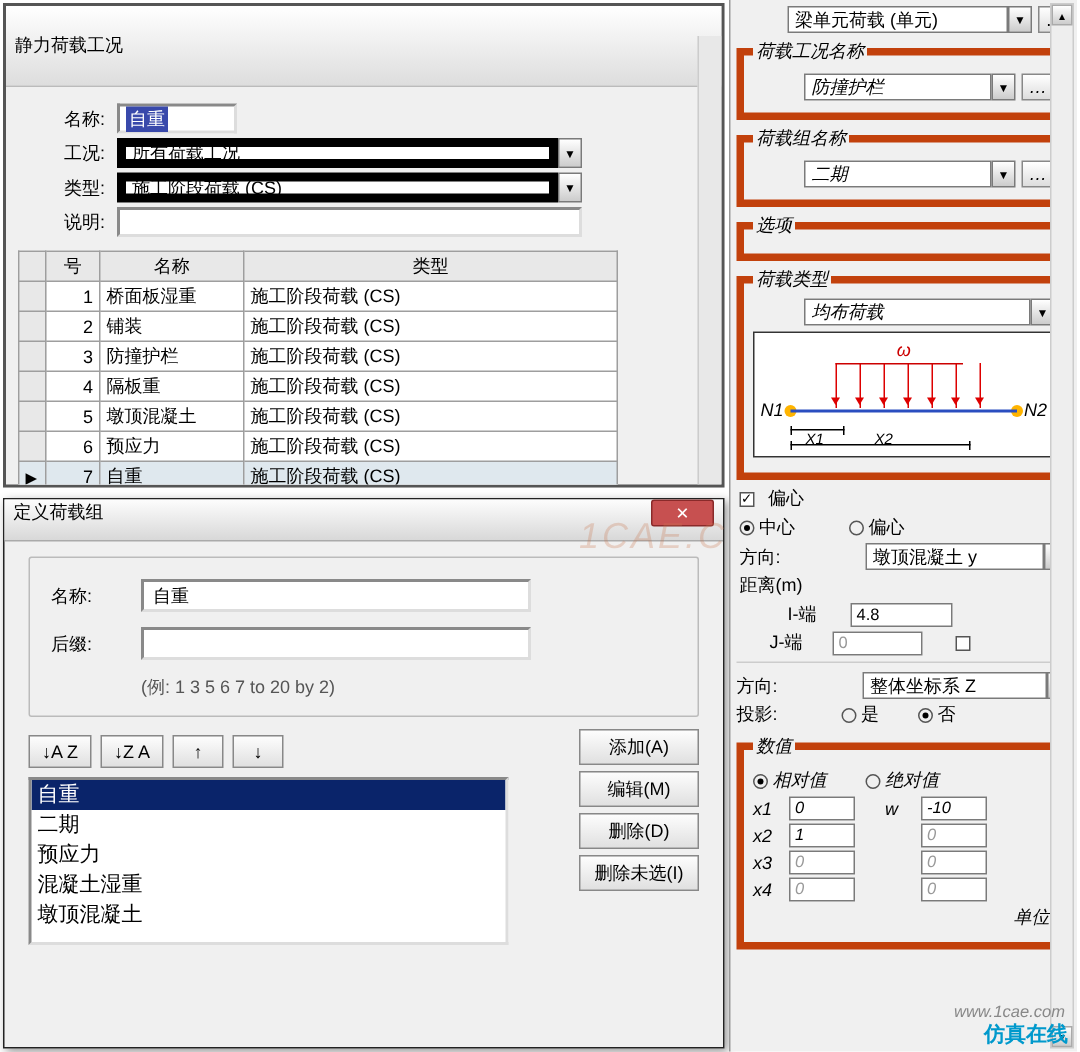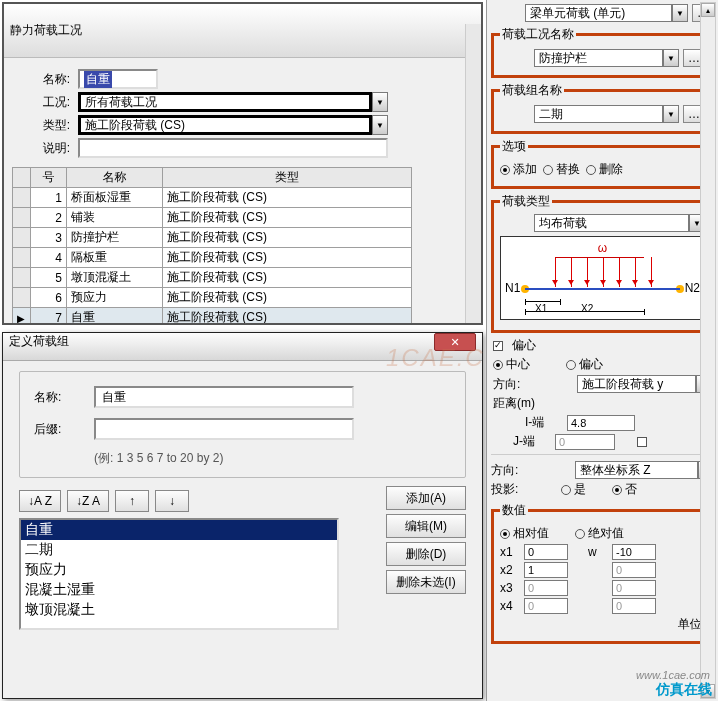--- a/index.html
+++ b/index.html
@@ -7,21 +7,21 @@
   .left { position:absolute; left:0; top:0; width:485px; }
   .right { position:absolute; left:486px; top:0; width:232px; height:701px; border-left:1px solid #999; padding:2px 4px; background:#f0f0f0; }
 
   
   .p1 { border:2px solid #555; margin:2px; background:#f0f0f0; position:relative; height:323px; overflow:hidden; }
   .p1-title { background:linear-gradient(#fff,#ddd); font-size:12px; padding:18px 6px; border-bottom:1px solid #bbb; }
   .p1-scroll { position:absolute; right:0; top:20px; bottom:0; width:16px; background:#e8e8e8; border-left:1px solid #ccc; }
   .p1-form { padding:8px 6px 6px 6px; }
   .frow { display:flex; align-items:center; margin:3px 0; }
   .flabel { width:60px; text-align:right; margin-right:8px; }
-  .txtbox { background:#fff; border:3px solid #000000; padding:2px 4px; height:20px; display:inline-flex; align-items:center; }
+  .txtbox { background:#fff; border:6px solid #000000; padding:2px 4px; height:20px; display:inline-flex; align-items:center; }
   .txtbox.inset { border:2px inset #ddd; }
   .combo { display:flex; align-items:stretch; }
   .combo .cbtn { width:16px; border:1px solid #7a7a7a; background:linear-gradient(#fff,#ccc); display:flex; align-items:center; justify-content:center; font-size:8px; }
   .tbl { border-collapse:collapse; width:400px; margin-left:8px; background:#fff; }
   .tbl th, .tbl td { border:1px solid #9e9e9e; padding:1px 4px; height:17px; text-align:left; font-weight:normal; font-size:12px; }
   .tbl th { background:#e8e8e8; text-align:center; }
   .tbl td.num { text-align:right; width:36px; }
   .tbl tr.sel td { background:#dfe8ee; }
   .rowhdr { width:18px; background:#e8e8e8; border:1px solid #9e9e9e; text-align:center; }
   .arrow { font-size:10px; }
@@ -37,21 +37,21 @@
   .p2-input { flex:0 0 260px; background:#fff; border:2px inset #ddd; height:22px; padding:2px 6px; display:flex; align-items:center; }
   .hint { color:#555; font-size:12px; }
   .sortbtns { display:flex; gap:6px; margin:6px 0; }
   .btn { min-width:34px; height:22px; border:1px solid #888; background:linear-gradient(#fdfdfd,#e0e0e0); display:inline-flex; align-items:center; justify-content:center; padding:0 8px; font-size:12px; }
   .rbtn { width:80px; height:24px; margin-bottom:4px; }
   .list { width:320px; height:112px; background:#fff; border:2px inset #ddd; overflow:hidden; font-size:14px; }
   .list .item { padding:1px 4px; }
   .list .item.sel { background:#0a246a; color:#fff; }
 
   
-  .right fieldset { border:3px solid #c2410c; margin:4px 0; padding:4px 6px 6px 6px; }
+  .right fieldset { border:5px solid #c2410c; margin:4px 0; padding:4px 6px 6px 6px;font-style:italic; }
   .right legend { font-size:12px; padding:0 2px; }
   .rsel { display:flex; align-items:center; margin:2px 0; }
   .small-combo { display:flex; flex:1;padding-left:34px; }
   .small-combo .val { flex:1; background:#fff; border:1px solid #7a7a7a; padding:1px 4px; height:18px; display:flex; align-items:center; font-size:12px; }
   .dotbtn { width:22px; height:18px; margin-left:4px; border:1px solid #888; background:linear-gradient(#fff,#ddd); display:flex; align-items:center; justify-content:center; }
   .radio { width:10px;height:10px;border:1px solid #555;border-radius:50%;display:inline-block;margin-right:3px;vertical-align:middle;position:relative; }
   .radio.on::after { content:""; width:4px;height:4px;background:#000;border-radius:50%;position:absolute;top:2px;left:2px; }
   .chk { width:10px;height:10px;border:1px solid #555;display:inline-block;margin-right:3px;vertical-align:middle;position:relative;background:#fff; }
   .chk.on::after { content:"✓"; font-size:9px; position:absolute; top:-2px; left:0; }
   .diagram { background:#fff; border:1px solid #333; height:84px; position:relative; margin:4px 0; }
@@ -268,25 +268,20 @@
             <span>二期</span>
           </div>
         <div class="cbtn" style="width:16px;border:1px solid #7a7a7a;background:linear-gradient(#fff,#ccc);display:flex;align-items:center;justify-content:center;font-size:8px">▼</div>
       </div>
       <div class="dotbtn">…</div>
     </div>
   </fieldset>
 
   <fieldset>
     <legend>选项</legend>
-    <div class="rrow">
-      <span><span class="radio on"></span><span>添加</span></span>
-      <span><span class="radio"></span><span>替换</span></span>
-      <span><span class="radio"></span><span>删除</span></span>
-    </div>
   </fieldset>
 
   <fieldset>
     <legend>荷载类型</legend>
     <div class="small-combo">
       <div class="val">
           <span>均布荷载</span>
         </div>
       <div class="cbtn" style="width:16px;border:1px solid #7a7a7a;background:linear-gradient(#fff,#ccc);display:flex;align-items:center;justify-content:center;font-size:8px">▼</div>
     </div>
@@ -324,21 +319,21 @@
         <span>偏心</span>
       </div>
     <div class="rrow">
       <span><span class="radio on"></span><span>中心</span></span>
       <span style="margin-left:30px"><span class="radio"></span><span>偏心</span></span>
     </div>
     <div class="rrow">
       <span style="width:44px">方向:</span>
       <div class="small-combo" style="width:120px">
         <div class="val">
-            <span>施工阶段荷载 y</span>
+            <span>墩顶混凝土 y</span>
           </div>
         <div class="cbtn" style="width:16px;border:1px solid #7a7a7a;background:linear-gradient(#fff,#ccc);display:flex;align-items:center;justify-content:center;font-size:8px">▼</div>
       </div>
     </div>
     <div class="rrow">
         <span>距离(m)</span>
       </div>
     <div class="rrow" style="margin-left:32px">
         <span style="width:36px">I-端</span>
         <span class="tiny-input" style="width:68px">4.8</span>

